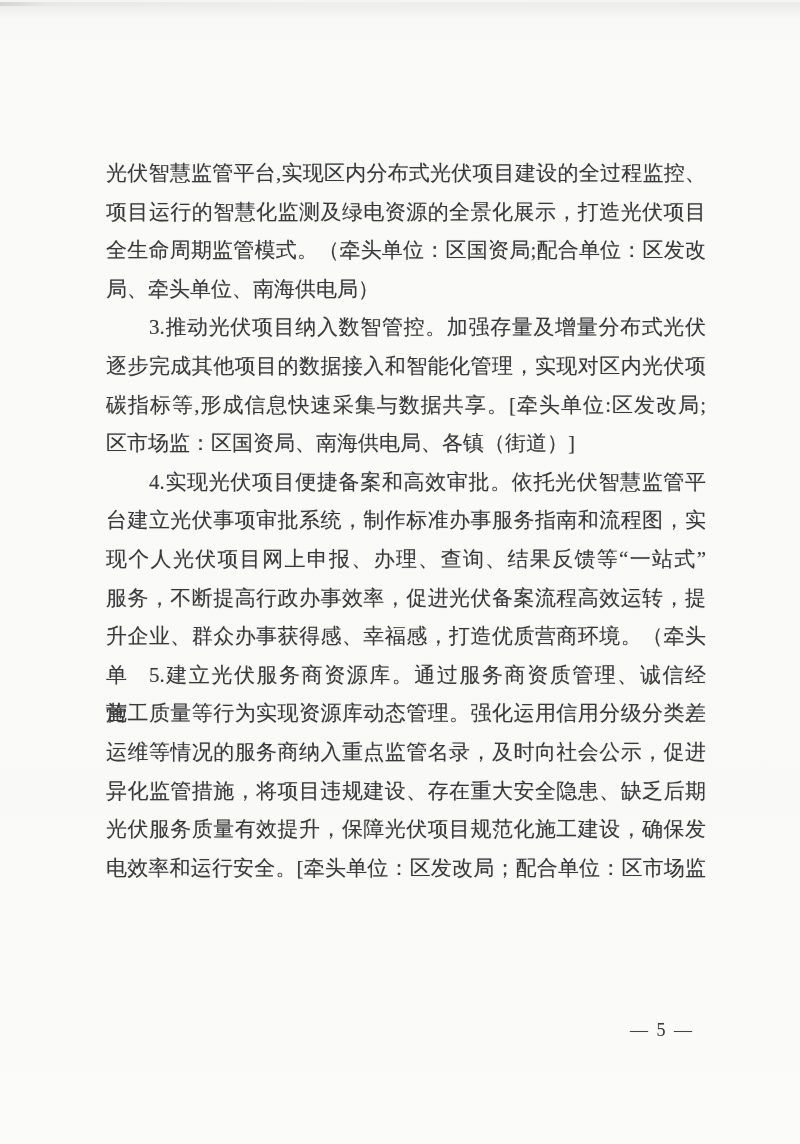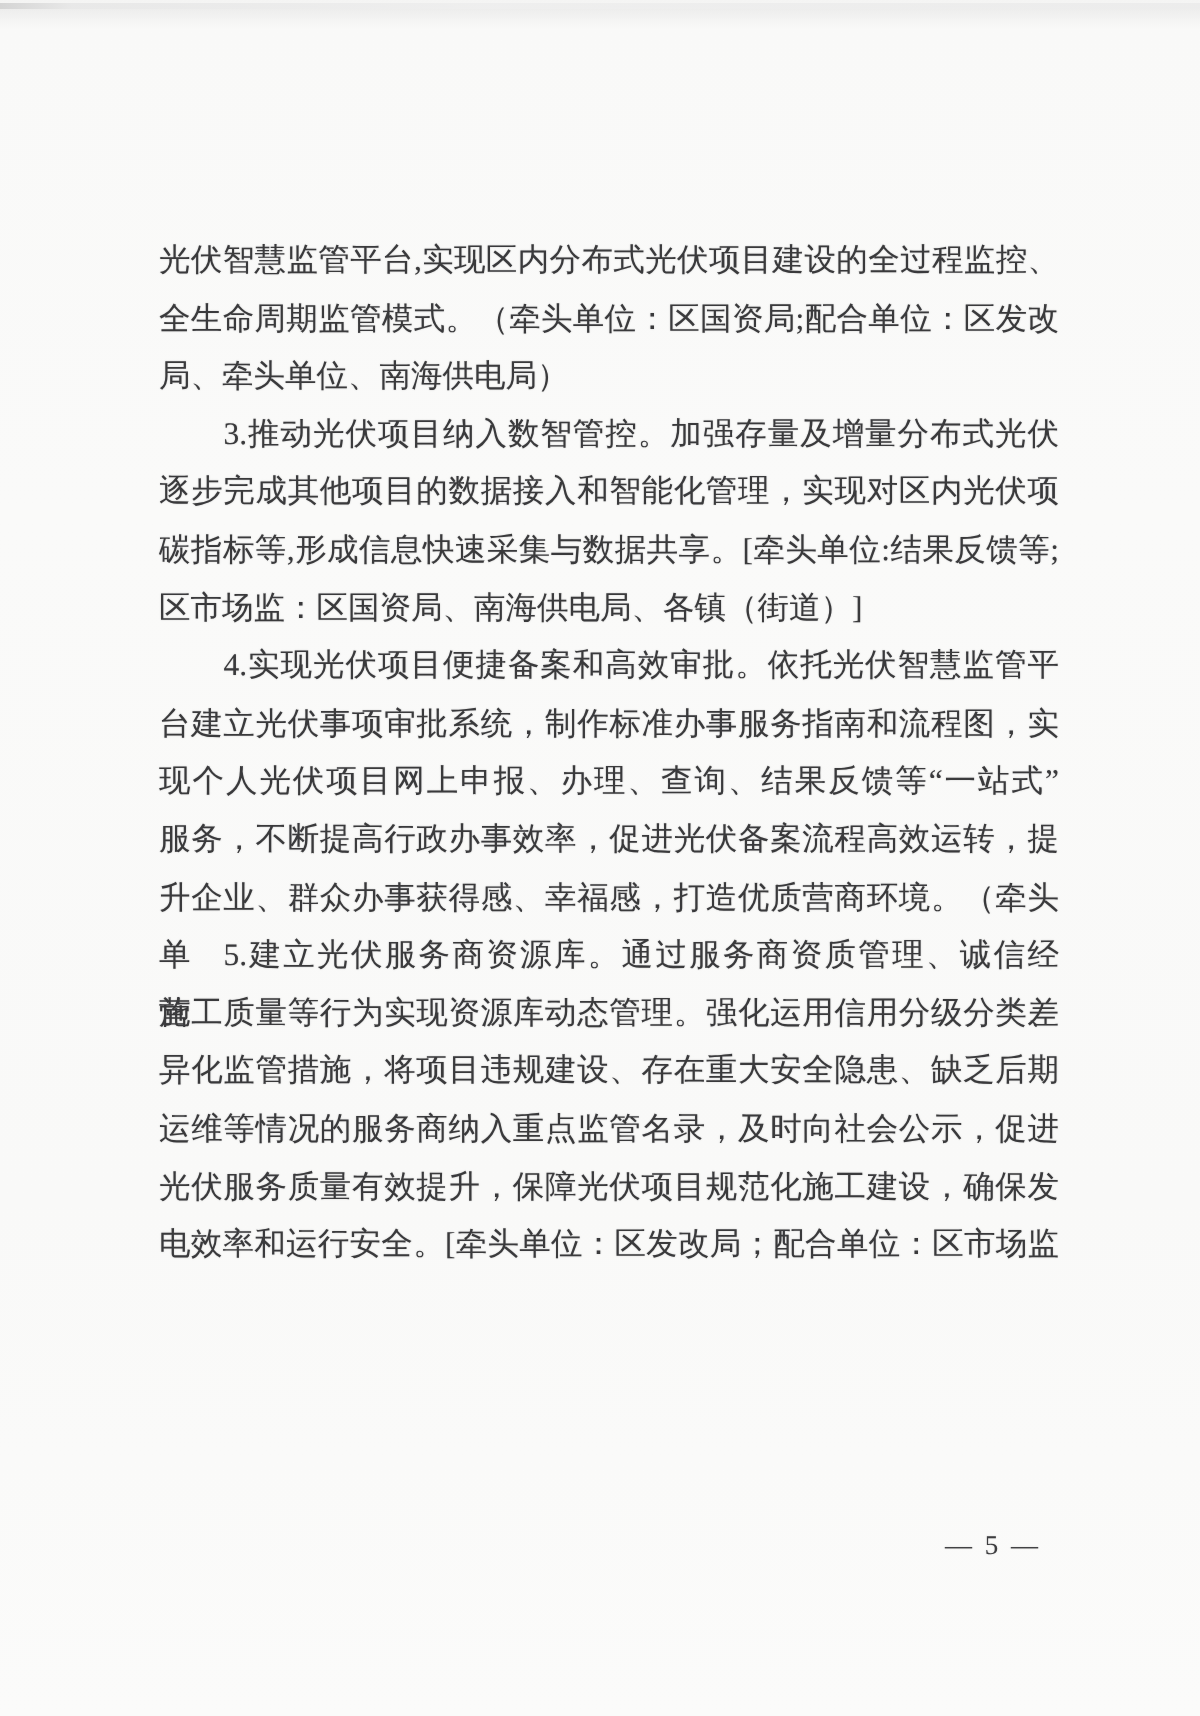--- a/index.html
+++ b/index.html
@@ -70,33 +70,34 @@
 </style>
 </head>
 <body>
 
 <div class="page">
   <div class="scan-edge-top"></div>
   <div class="scan-haze"></div>
 
   <div class="text-block">
     <div class="line">光伏智慧监管平台,实现区内分布式光伏项目建设的全过程监控、</div>
+    <div class="line">项目运行的智慧化监测及绿电资源的全景化展示，打造光伏项目</div>
     <div class="line">全生命周期监管模式。（牵头单位：区国资局;配合单位：区发改</div>
     <div class="line pend">局、牵头单位、南海供电局）</div>
     <div class="line ind">3.推动光伏项目纳入数智管控。加强存量及增量分布式光伏</div>
     <div class="line">逐步完成其他项目的数据接入和智能化管理，实现对区内光伏项</div>
-    <div class="line">碳指标等,形成信息快速采集与数据共享。[牵头单位:结果反馈等;</div>
+    <div class="line">碳指标等,形成信息快速采集与数据共享。[牵头单位:区发改局;</div>
     <div class="line pend">区市场监：区国资局、南海供电局、各镇（街道）]</div>
     <div class="line ind">4.实现光伏项目便捷备案和高效审批。依托光伏智慧监管平</div>
     <div class="line">台建立光伏事项审批系统，制作标准办事服务指南和流程图，实</div>
     <div class="line">现个人光伏项目网上申报、办理、查询、结果反馈等“一站式”</div>
     <div class="line">服务，不断提高行政办事效率，促进光伏备案流程高效运转，提</div>
     <div class="line">升企业、群众办事获得感、幸福感，打造优质营商环境。（牵头单</div>
     <div class="line ind">5.建立光伏服务商资源库。通过服务商资质管理、诚信经营、</div>
     <div class="line">施工质量等行为实现资源库动态管理。强化运用信用分级分类差</div>
+    <div class="line">运维等情况的服务商纳入重点监管名录，及时向社会公示，促进</div>
     <div class="line">异化监管措施，将项目违规建设、存在重大安全隐患、缺乏后期</div>
-    <div class="line">运维等情况的服务商纳入重点监管名录，及时向社会公示，促进</div>
     <div class="line">光伏服务质量有效提升，保障光伏项目规范化施工建设，确保发</div>
     <div class="line">电效率和运行安全。[牵头单位：区发改局；配合单位：区市场监</div>
   </div>
 
   <div class="page-number">— 5 —</div>
 </div>
 
 </body></html>

